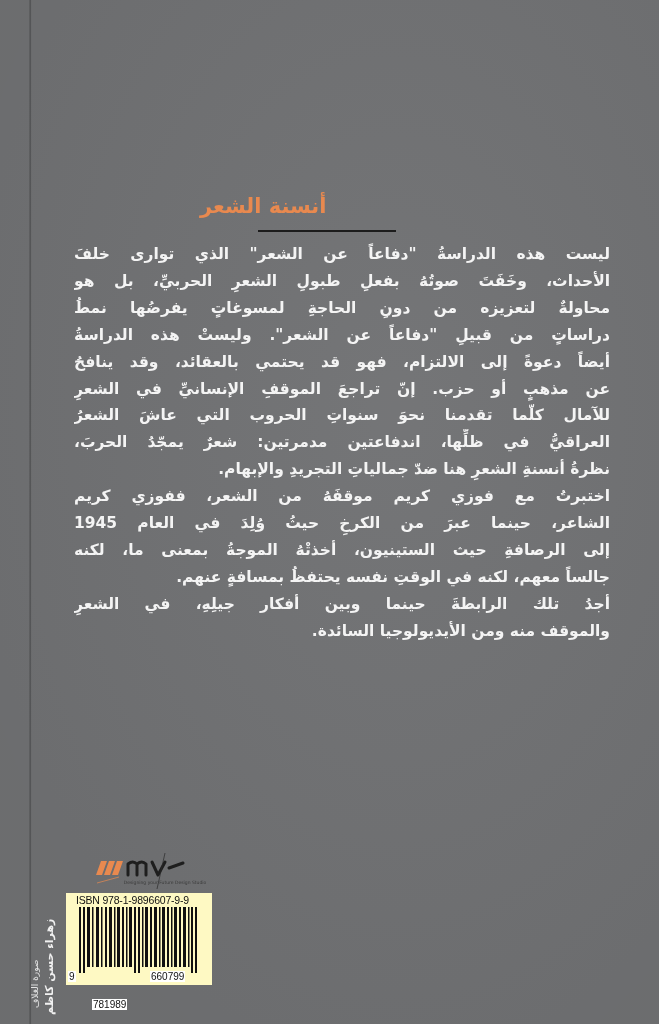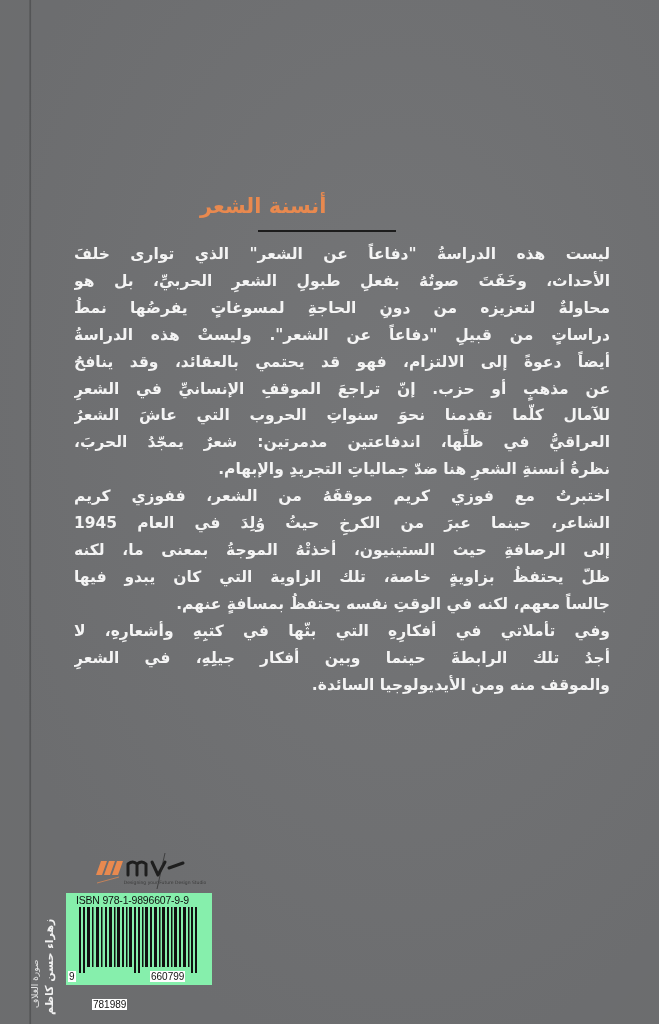--- a/index.html
+++ b/index.html
@@ -37,21 +37,21 @@
   .body-text .line.last { text-align-last: right; }
   .publisher-logo {
     position: absolute; left: 95px; top: 845px; width: 130px; height: 45px;
   }
   .publisher-tagline {
     position: absolute; left: 110px; top: 880px; width: 110px;
     font-size: 4.5px; color: #3a3a3a; white-space: nowrap; text-align: center;
   }
   .barcode {
     position: absolute; left: 66px; top: 893px; width: 146px; height: 92px;
-    background: #86efac;
+    background: #fef9c3;
   }
   .isbn-label {
     position: absolute; left: 10px; top: 1px; width: 130px;
     font-family: "Liberation Sans", sans-serif; font-size: 10.5px; color: #111;
     white-space: nowrap; letter-spacing: -0.2px;
   }
   .bars { position: absolute; left: 11px; top: 14px; width: 126px; height: 68px; }
   .bar-digits {
     position: absolute; top: 78px; font-family: "Liberation Sans", sans-serif;
     font-size: 10px; color: #111; background: #fff; padding: 0 1px;
@@ -82,23 +82,21 @@
   <span class="line">محاولةٌ لتعزيزه من دونِ الحاجةِ لمسوغاتٍ يفرضُها نمطُ</span>
   <span class="line">دراساتٍ من قبيلِ "دفاعاً عن الشعر". وليستْ هذه الدراسةُ</span>
   <span class="line">أيضاً دعوةً إلى الالتزام، فهو قد يحتمي بالعقائد، وقد ينافحُ</span>
   <span class="line">عن مذهبٍ أو حزب. إنّ تراجعَ الموقفِ الإنسانيِّ في الشعرِ</span>
   <span class="line">للآمال كلّما تقدمنا نحوَ سنواتِ الحروب التي عاشَ الشعرُ</span>
   <span class="line">العراقيُّ في ظلِّها، اندفاعتين مدمرتين: شعرٌ يمجّدُ الحربَ،</span>
   <span class="line last">نظرةُ أنسنةِ الشعرِ هنا ضدّ جمالياتِ التجريدِ والإبهام.</span>
   <span class="line">اختبرتُ مع فوزي كريم موقفَهُ من الشعر، ففوزي كريم</span>
   <span class="line">الشاعر، حينما عبرَ من الكرخِ حيثُ وُلِدَ في العام 1945</span>
   <span class="line">إلى الرصافةِ حيث الستينيون، أخذتْهُ الموجةُ بمعنى ما، لكنه</span>
-  <span class="line">ظلّ يحتفظُ بزاويةٍ خاصة، تلك الزاوية التي كان يبدو فيها</span>
   <span class="line last">جالساً معهم، لكنه في الوقتِ نفسه يحتفظُ بمسافةٍ عنهم.</span>
-  <span class="line">وفي تأملاتي في أفكارِهِ التي بثّها في كتبِهِ وأشعارِهِ، لا</span>
   <span class="line">أجدُ تلك الرابطةَ حينما وبين أفكار جيلِهِ، في الشعرِ</span>
   <span class="line last">والموقف منه ومن الأيديولوجيا السائدة.</span>
 </div>
 
 <div class="publisher-logo">
   <svg width="130" height="45" viewBox="0 0 130 45">
     <g fill="#e8894f">
       <polygon points="6,16 12,16 7,30 1,30"></polygon>
       <polygon points="14,16 20,16 15,30 9,30"></polygon>
       <polygon points="22,16 28,16 23,30 17,30"></polygon>

